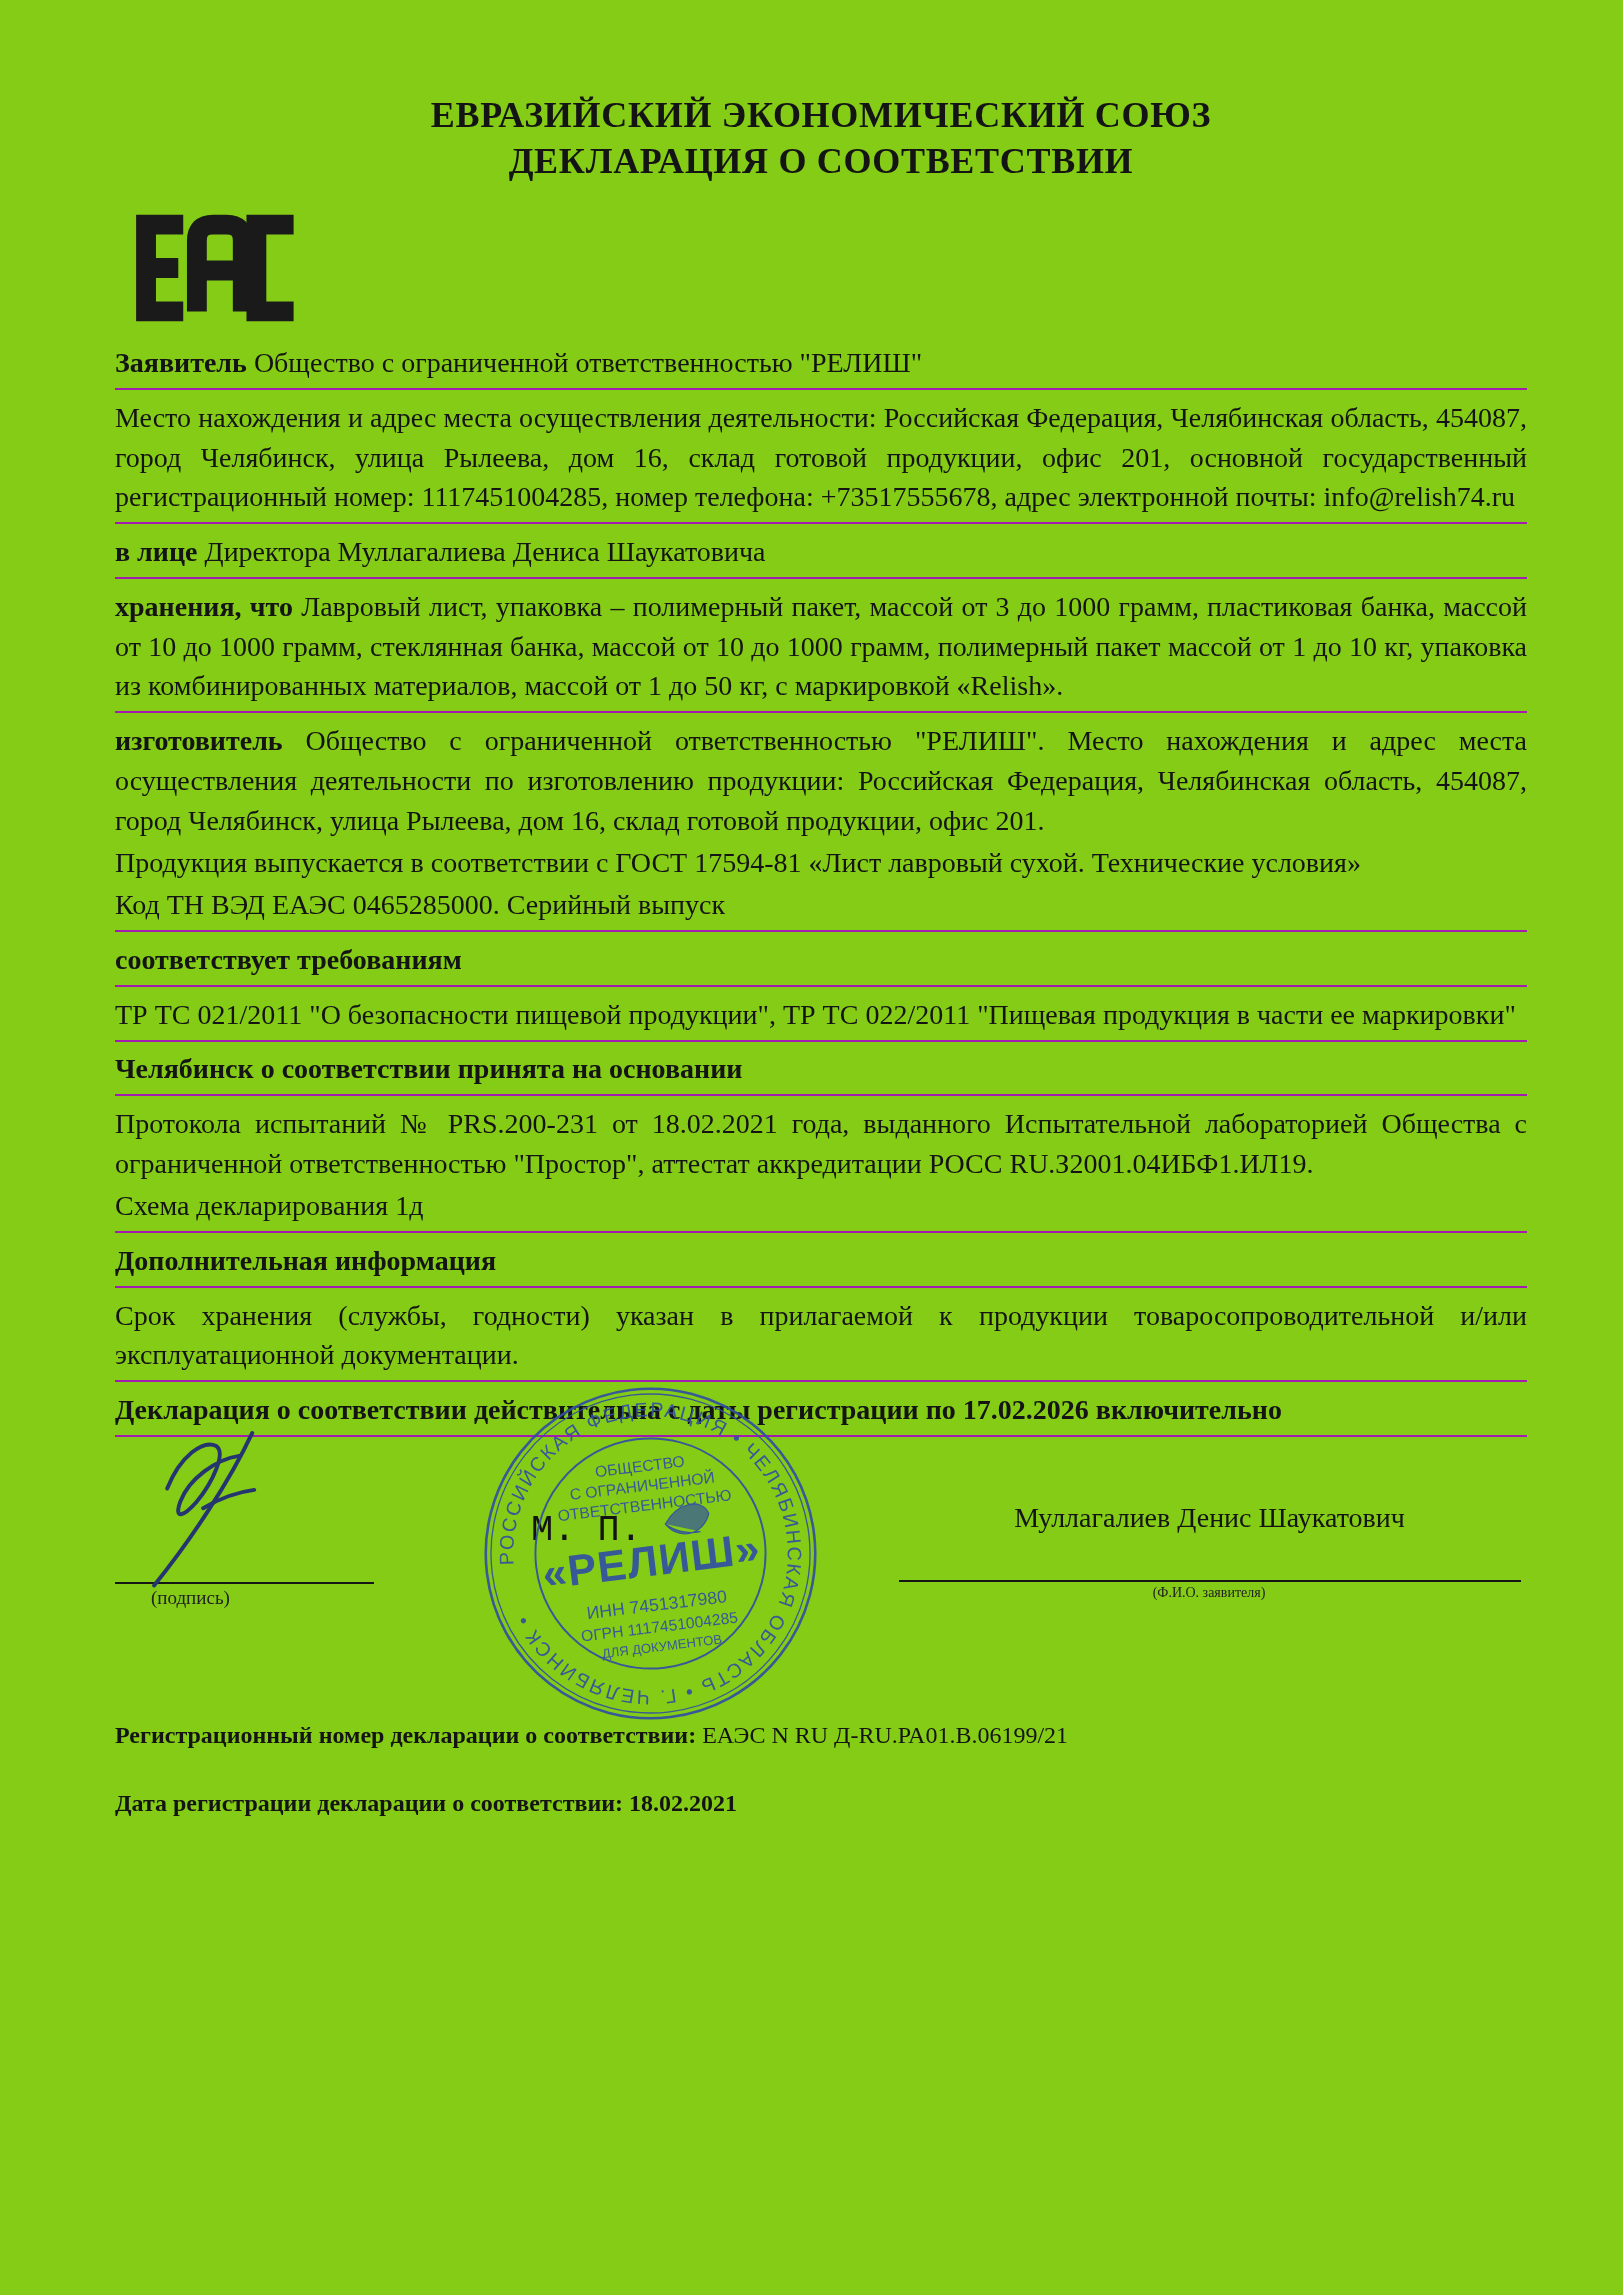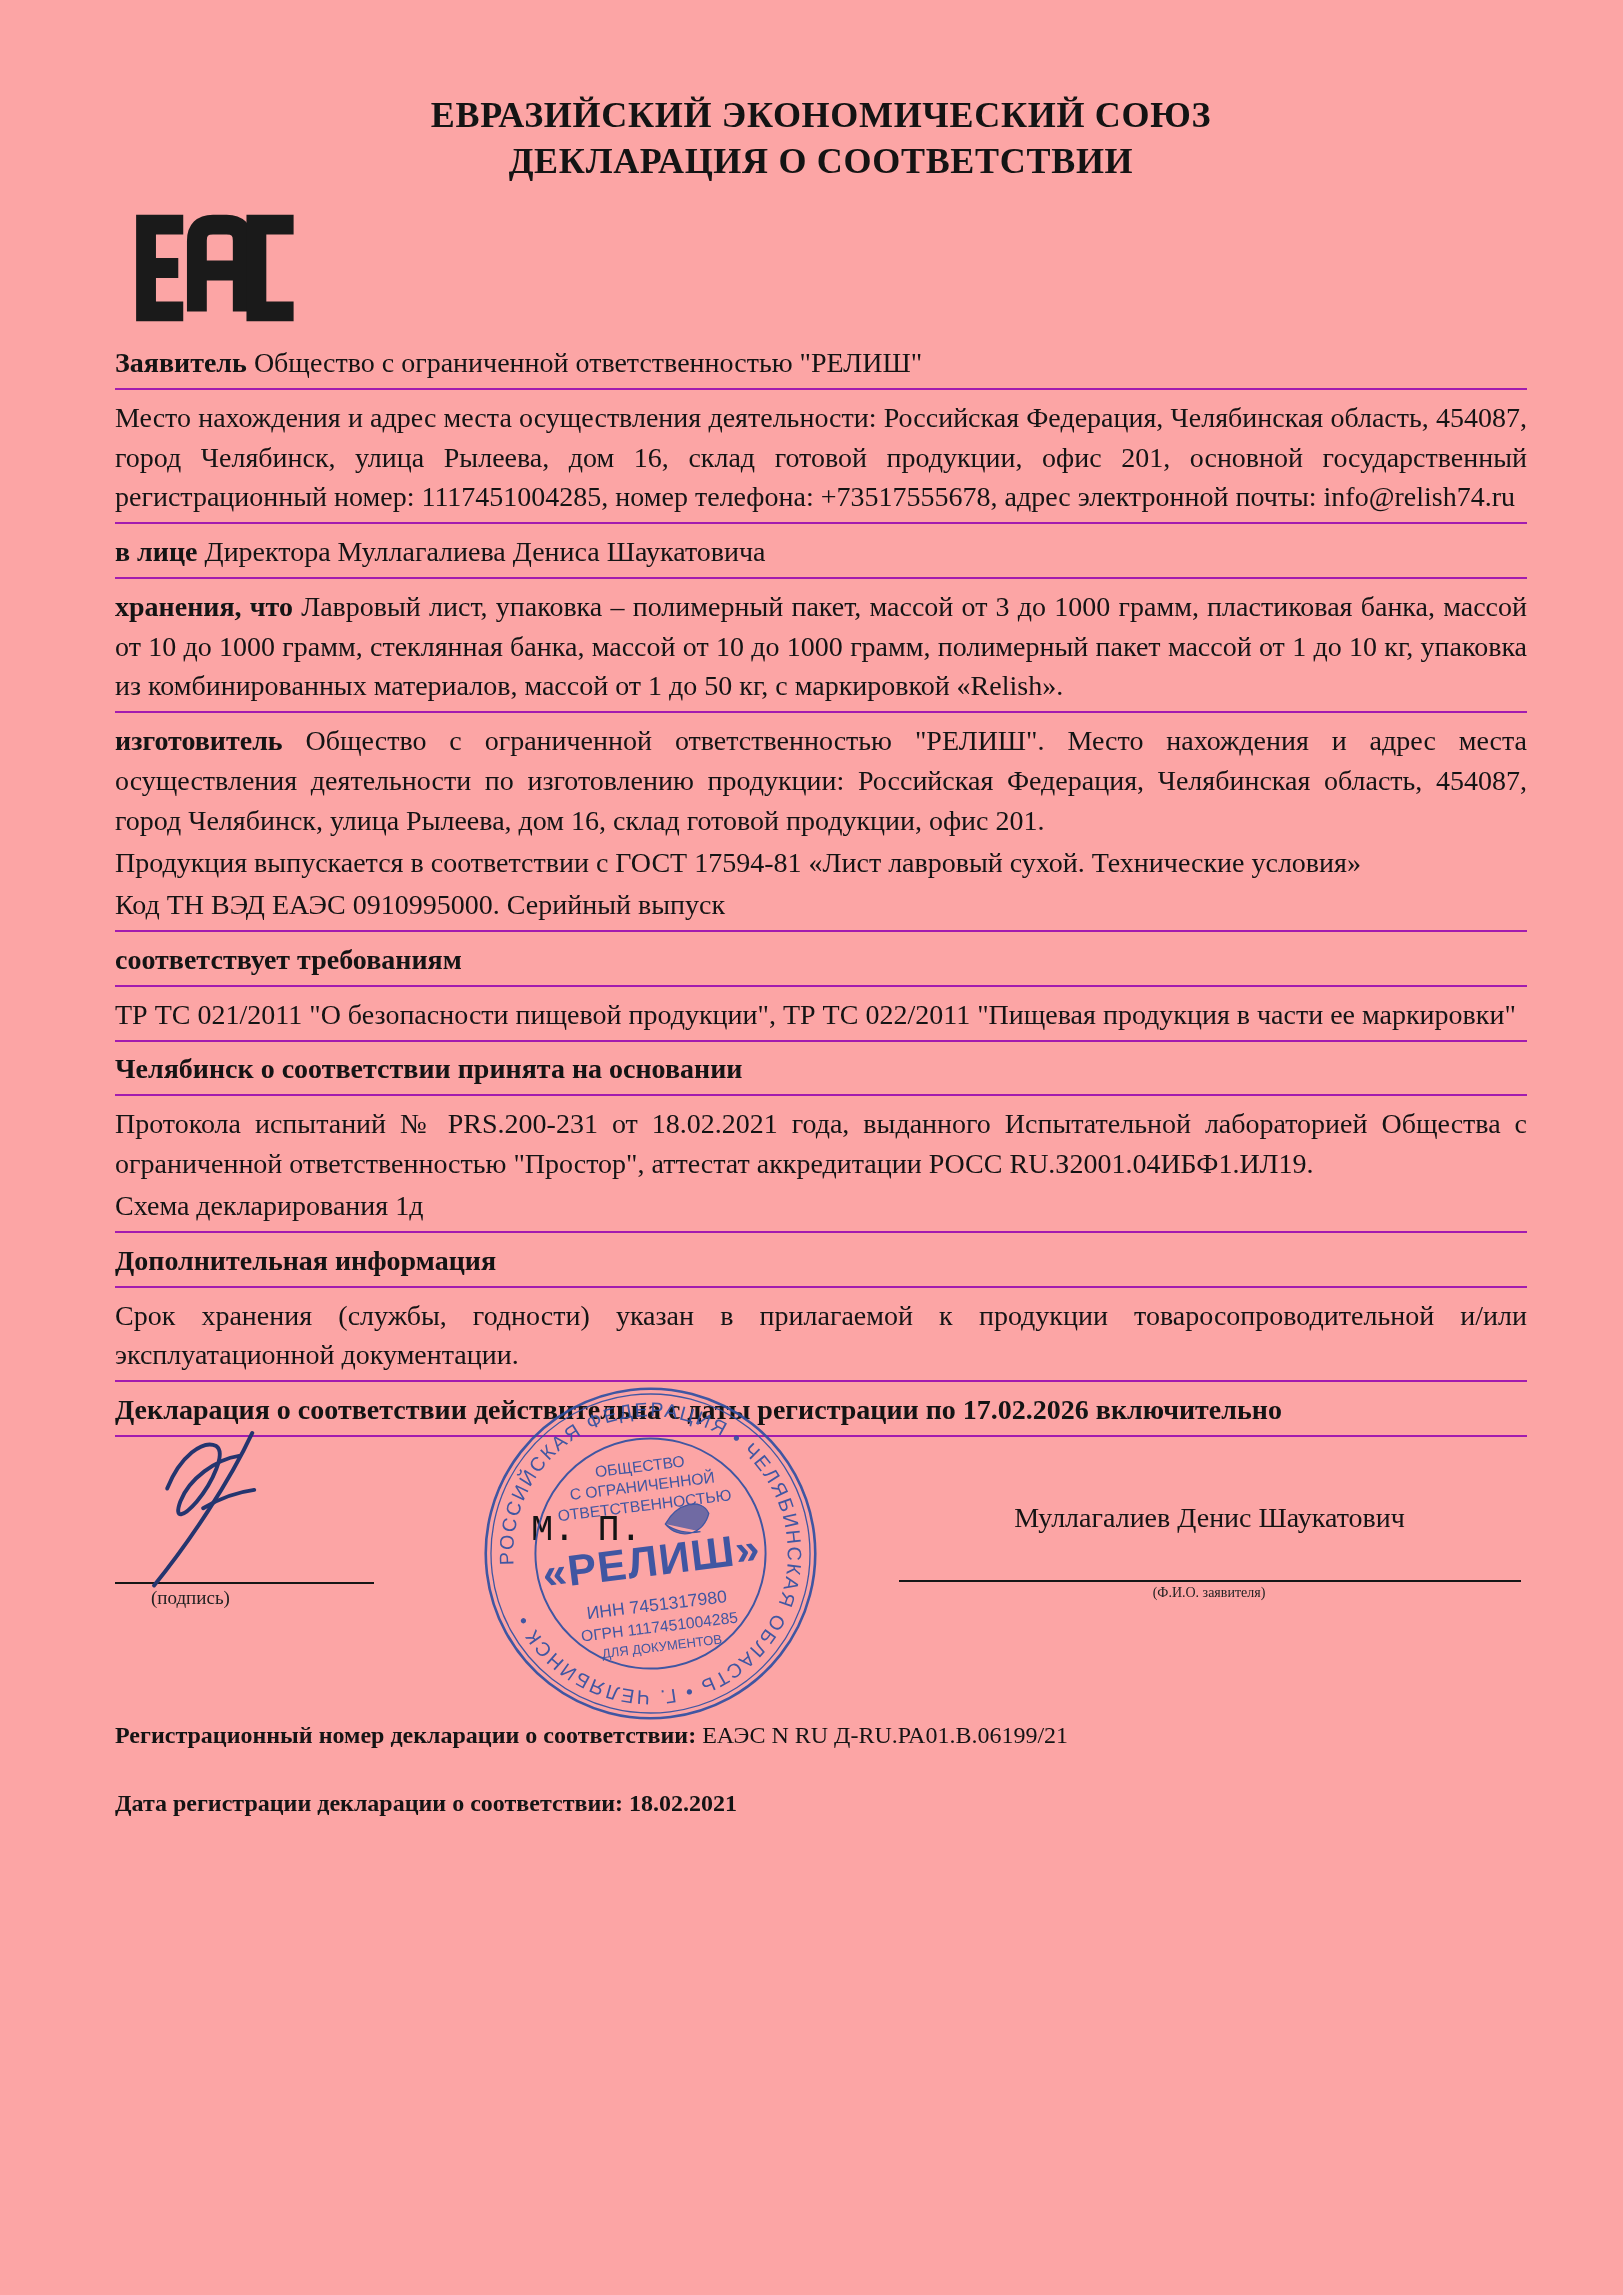--- a/index.html
+++ b/index.html
@@ -1,18 +1,18 @@
 <!DOCTYPE html>
 <html lang="ru" style="font-size:10.5px"><head>
 <meta charset="utf-8">
 <style>
   * { margin:0; padding:0; box-sizing:border-box; }
   html, body { background:#ffffff; }
   .page {
-    position:relative; width:1623px; height:2295px; background:#fca5a5;
+    position:relative; width:1623px; height:2295px; background:#84cc16;
     font-family:"Liberation Serif", serif; color:#141414; overflow:hidden;
   }
   .content { position:absolute; left:115px; top:92px; width:1412px; }
 
   .title { text-align:center; font-weight:700; line-height:1.28; letter-spacing:0.7px; }
   .title span { display:block; font-size:36px; }
 
   .eac { margin:22px 0 10.5px 0; width:196px; height:124px; }
 
   .row { font-size:28px; line-height:1.42; padding:2.6px 0 5.2px 0; }
@@ -76,21 +76,21 @@
       <b>хранения, что</b>
       <span>Лавровый лист, упаковка – полимерный пакет, массой от 3 до 1000 грамм, пластиковая банка, массой от 10 до 1000 грамм, стеклянная банка, массой от 10 до 1000 грамм, полимерный пакет массой от 1 до 10 кг, упаковка из комбинированных материалов, массой от 1 до 50 кг, с маркировкой «Relish».</span>
     </p>
 
     <div class="rule">
       <p class="row just" style="padding-bottom:0">
         <b>изготовитель</b>
         <span>Общество с ограниченной ответственностью "РЕЛИШ". Место нахождения и адрес места осуществления деятельности по изготовлению продукции: Российская Федерация, Челябинская область, 454087, город Челябинск, улица Рылеева, дом 16, склад готовой продукции, офис 201.</span>
       </p>
       <p class="row just" style="padding-bottom:0">Продукция выпускается в соответствии с ГОСТ 17594-81 «Лист лавровый сухой. Технические условия»</p>
-      <p class="row">Код ТН ВЭД ЕАЭС 0910995000. Серийный выпуск</p>
+      <p class="row">Код ТН ВЭД ЕАЭС 0465285000. Серийный выпуск</p>
     </div>
 
     <p class="row rule bold">соответствует требованиям</p>
     <p class="row rule just">ТР ТС 021/2011 "О безопасности пищевой продукции", ТР ТС 022/2011 "Пищевая продукция в части ее маркировки"</p>
 
     <p class="row rule bold">Челябинск о соответствии принята на основании</p>
     <div class="rule">
       <p class="row just" style="padding-bottom:0">Протокола испытаний № PRS.200-231 от 18.02.2021 года, выданного Испытательной лабораторией Общества с ограниченной ответственностью "Простор", аттестат аккредитации РОСС RU.З2001.04ИБФ1.ИЛ19.</p>
       <p class="row">Схема декларирования 1д</p>
     </div>

